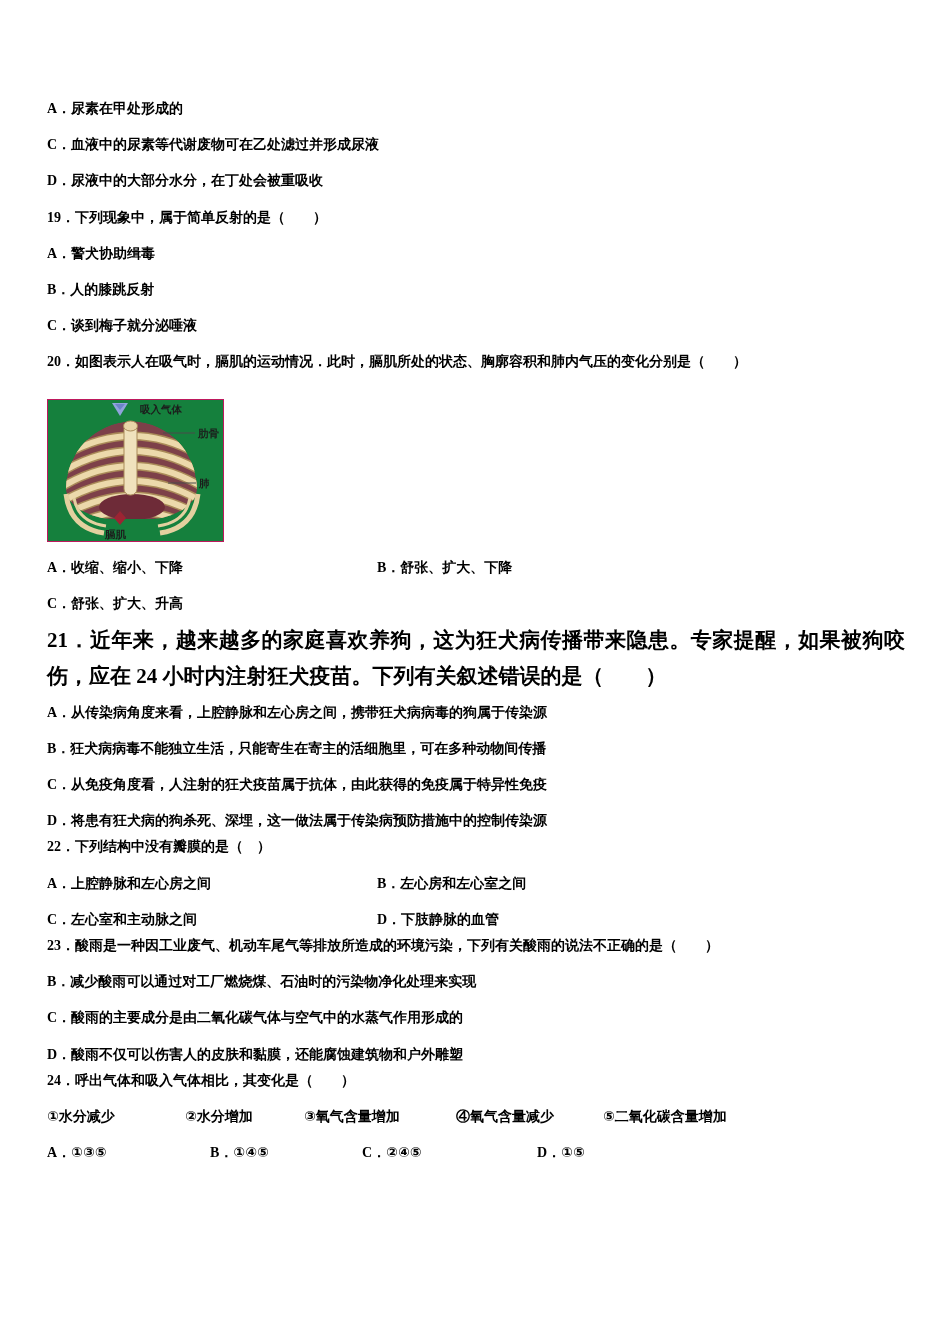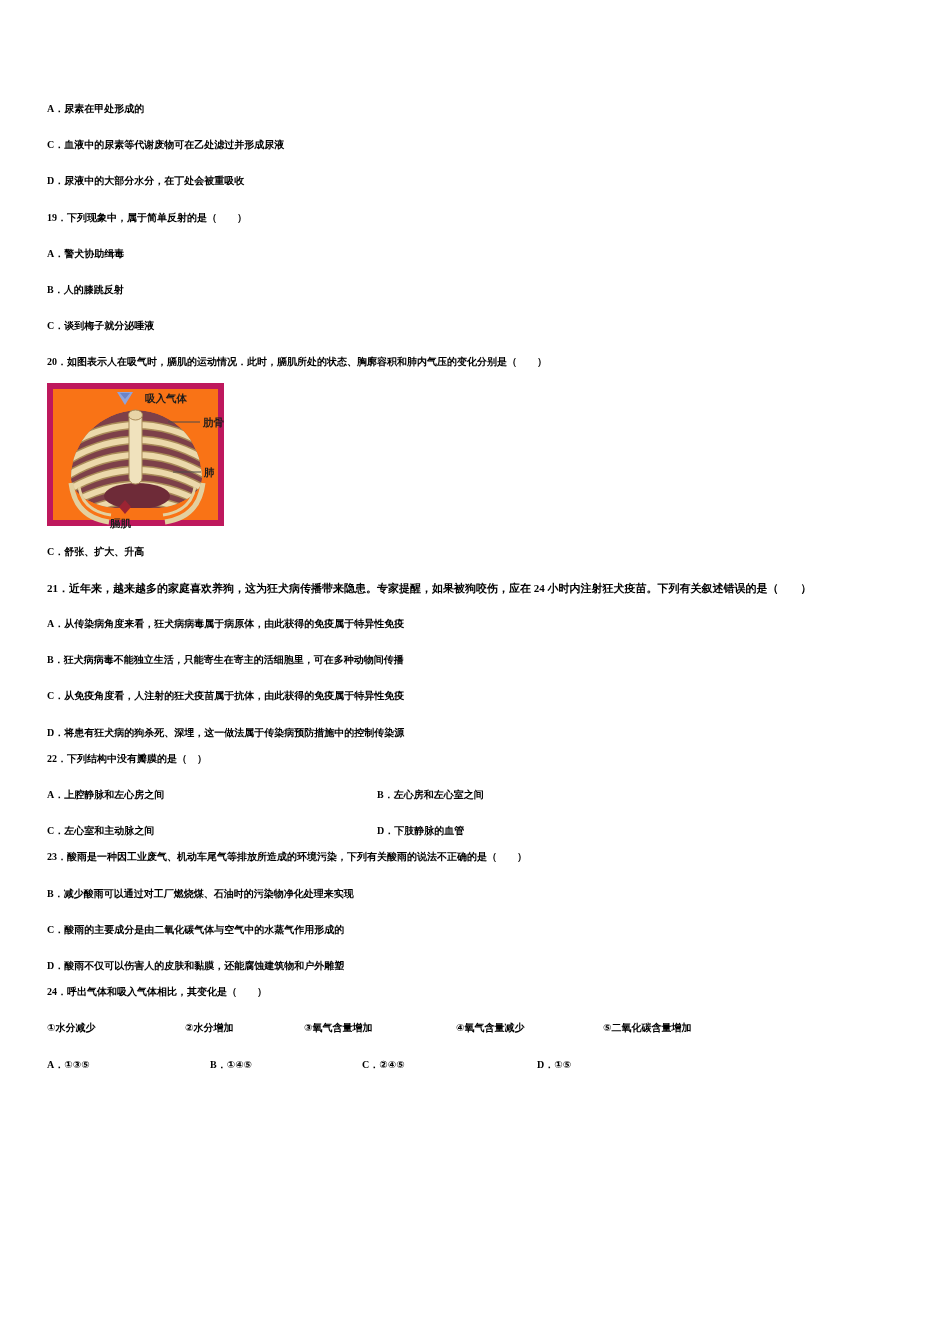--- a/index.html
+++ b/index.html
@@ -8,36 +8,36 @@
     width:950px; height:1344px;
     font-family:"Liberation Serif","DejaVu Sans",serif;
     color:#000; font-weight:700;
   }
   .page {
     position:relative; width:950px; height:1344px;
     padding:91px 45px 0 47px; overflow:hidden; background:#ffffff;
   }
   .line {
     position:relative; height:36.2px; line-height:36.2px;
-    font-size:10px; white-space:nowrap;
+    font-size:14px; white-space:nowrap;
   }
   .para {
-    font-size:11px; line-height:36.4px; text-align:justify;
+    font-size:21px; line-height:36.4px; text-align:justify;
     text-justify:inter-character;
   }
   .tight { margin-top:-10px; }
   .at { position:absolute; top:0; }
   .x2  { left:330px; }
   .xb4 { left:163px; }
   .xc4 { left:315px; }
   .xd4 { left:490px; }
-  .it2 { left:138px; } .it3 { left:257px; } .it4 { left:409px; } .it5 { left:556px; }
+  .it2 { left:138px; } .it3 { left:257px; } .it4 { left:409px;font-family:Liberation Mono, monospace; } .it5 { left:556px; }
   .figure {
-    width:177px; height:143px; border:6px solid #be185d;
-    background:#f97316; margin:2px 0 8px 0;
+    width:177px; height:143px; border:1px solid #be185d;
+    background:#15803d; margin:18px 0 8px 0;
   }
   .figure svg { display:block; width:175px; height:141px; }
   .fig-label { font-size:10.5px; font-weight:700; fill:#1c1c1c;
     font-family:"Liberation Serif","DejaVu Sans",serif; }
   .rib-under { stroke:#a98a58; stroke-width:9; fill:none; }
   .rib-over  { stroke:#ecd9ab; stroke-width:6; fill:none; }
   .float-rib { stroke:#e3d09f; fill:none; }
   .lead { stroke:#4a4a4a; stroke-width:1; }
 </style>
 </head>
@@ -99,25 +99,29 @@
       <text x="150" y="37" class="fig-label">肋骨</text>
       <line x1="120" y1="83" x2="148" y2="83" class="lead"></line>
       <text x="151" y="87" class="fig-label">肺</text>
 
       <polygon points="72,111 78,118 72,125 66,118" fill="#9c2433"></polygon>
       <text x="57" y="138" class="fig-label">膈肌</text>
     </svg>
   </div>
 
   <div class="line">
+    <span>A．收缩、缩小、下降</span>
+    <span class="at x2">B．舒张、扩大、下降</span>
+  </div>
+  <div class="line">
     <span>C．舒张、扩大、升高</span>
   </div>
 
   <div class="para">21．近年来，越来越多的家庭喜欢养狗，这为狂犬病传播带来隐患。专家提醒，如果被狗咬伤，应在 24 小时内注射狂犬疫苗。下列有关叙述错误的是（　　）</div>
-  <div class="line">A．从传染病角度来看，狂犬病病毒属于病原体，由此获得的免疫属于特异性免疫</div>
+  <div class="line">A．从传染病角度来看，上腔静脉和左心房之间，携带狂犬病病毒的狗属于传染源</div>
   <div class="line">B．狂犬病病毒不能独立生活，只能寄生在寄主的活细胞里，可在多种动物间传播</div>
   <div class="line">C．从免疫角度看，人注射的狂犬疫苗属于抗体，由此获得的免疫属于特异性免疫</div>
   <div class="line">D．将患有狂犬病的狗杀死、深埋，这一做法属于传染病预防措施中的控制传染源</div>
 
   <div class="line tight">22．下列结构中没有瓣膜的是（　）</div>
   <div class="line">
     <span>A．上腔静脉和左心房之间</span>
     <span class="at x2">B．左心房和左心室之间</span>
   </div>
   <div class="line">

